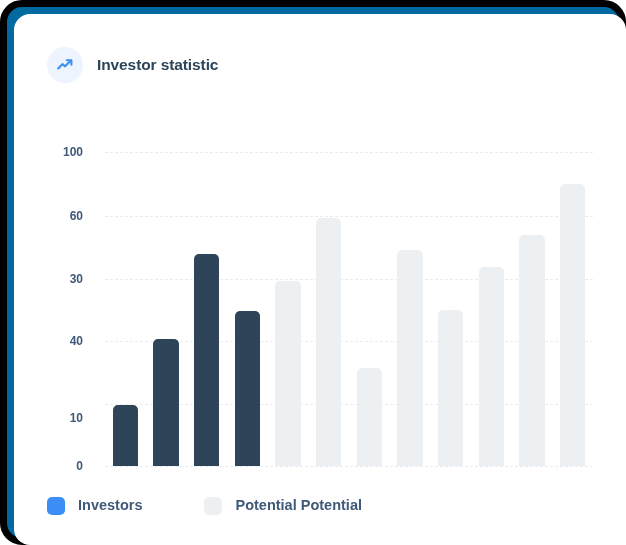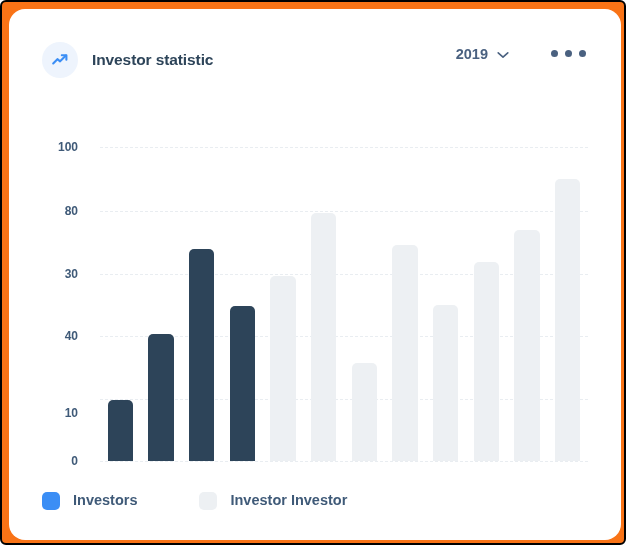--- a/index.html
+++ b/index.html
@@ -6,23 +6,23 @@
   html,body{margin:0;padding:0;}
   body{
     width:626px;height:545px;
     background:#ffffff;
     font-family:"Liberation Sans", sans-serif;
     overflow:hidden;
   }
   .frame{
     position:absolute;left:0;top:0;width:626px;height:545px;
     box-sizing:border-box;
-    border:2px solid #000000;
-    border-radius:6px;
-    background:#f97316;
+    border:7px solid #000000;
+    border-radius:22px;
+    background:#0369a1;
   }
   .card{
     position:absolute;left:7px;top:7px;
     width:612px;height:531px;
     background:#ffffff;border-radius:16px;
     box-sizing:border-box;
   }
 
   
   .header{
@@ -105,41 +105,26 @@
       <div class="title-group">
         <span class="title-icon">
           <svg width="20" height="20" viewBox="0 0 20 20" fill="none">
             <path d="M3.2 13.4 L7.4 9.2 L10.1 11.3 L15.9 5.6" stroke="#3b8ef5" stroke-width="2.1" stroke-linecap="round" stroke-linejoin="round"></path>
             <path d="M11.8 5.3 L16.4 5.2 L16.4 9.8" stroke="#3b8ef5" stroke-width="2.1" stroke-linecap="round" stroke-linejoin="round"></path>
           </svg>
         </span>
         <span class="title-text">Investor statistic</span>
       </div>
 
-      <div class="header-right">
-        <div class="year-select">
-          <span>2019</span>
-          <span class="chev">
-            <svg width="12" height="8" viewBox="0 0 12 8" fill="none">
-              <path d="M1.2 1.8 L6 6.2 L10.8 1.8" stroke="#4a6180" stroke-width="1.6" stroke-linecap="round" stroke-linejoin="round"></path>
-            </svg>
-          </span>
-        </div>
-        <div class="kebab">
-          <i></i>
-          <i></i>
-          <i></i>
-        </div>
-      </div>
     </div>
 
     <div class="plot">
       <div class="yaxis" id="yaxis">
           <div class="ytick" style="top: 20.064px;">100</div>
-          <div class="ytick" style="top: 84.128px;">80</div>
+          <div class="ytick" style="top: 84.128px;">60</div>
           <div class="ytick" style="top: 146.784px;">30</div>
           <div class="ytick" style="top: 209.088px;">40</div>
           <div class="ytick" style="top: 286px;">10</div>
           <div class="ytick" style="top: 334.048px;">0</div>
         </div>
       <div class="grid" id="grid">
           <div class="gridline" style="top: 20.064px;"></div>
           <div class="gridline" style="top: 84.128px;"></div>
           <div class="gridline" style="top: 146.784px;"></div>
           <div class="gridline" style="top: 209.088px;"></div>
@@ -162,18 +147,18 @@
         </div>
     </div>
 
     <div class="legend" id="legend">
         <div class="legend-item">
           <span class="swatch" style="background: rgb(59, 142, 245);"></span>
           <span class="legend-label">Investors</span>
         </div>
         <div class="legend-item">
           <span class="swatch" style="background: rgb(237, 240, 243);"></span>
-          <span class="legend-label">Investor Investor</span>
+          <span class="legend-label">Potential Potential</span>
         </div>
       </div>
 
   </div>
 </div>
 
 </body></html>

